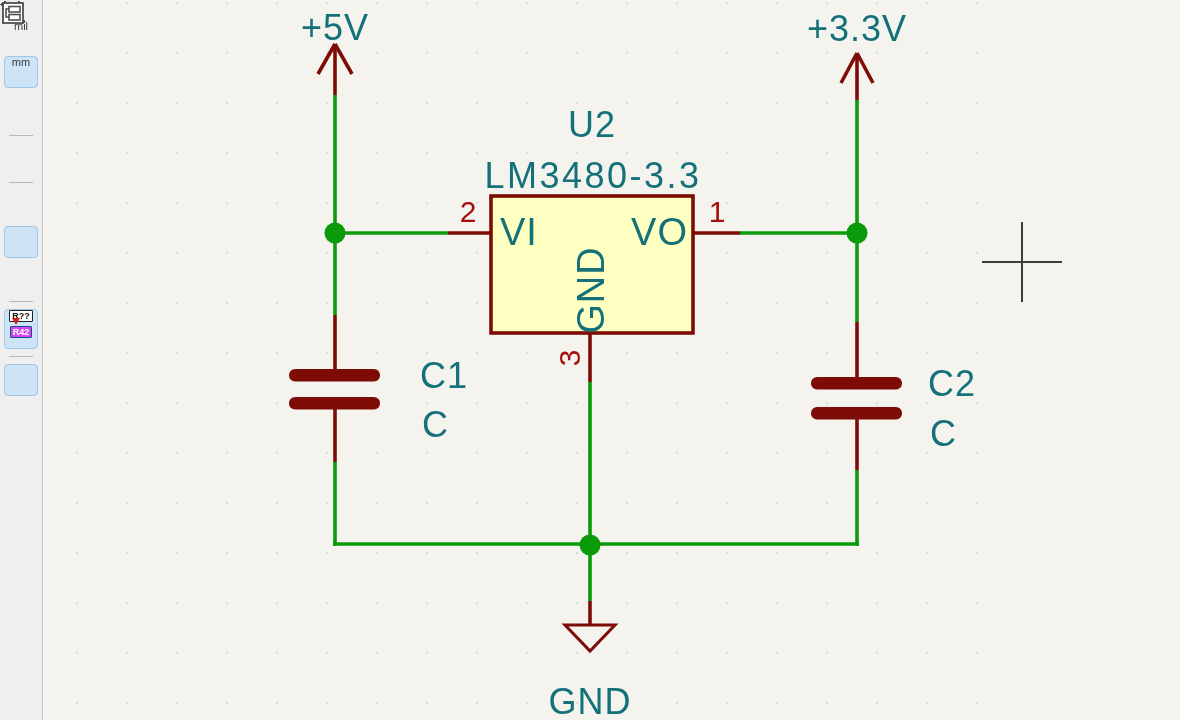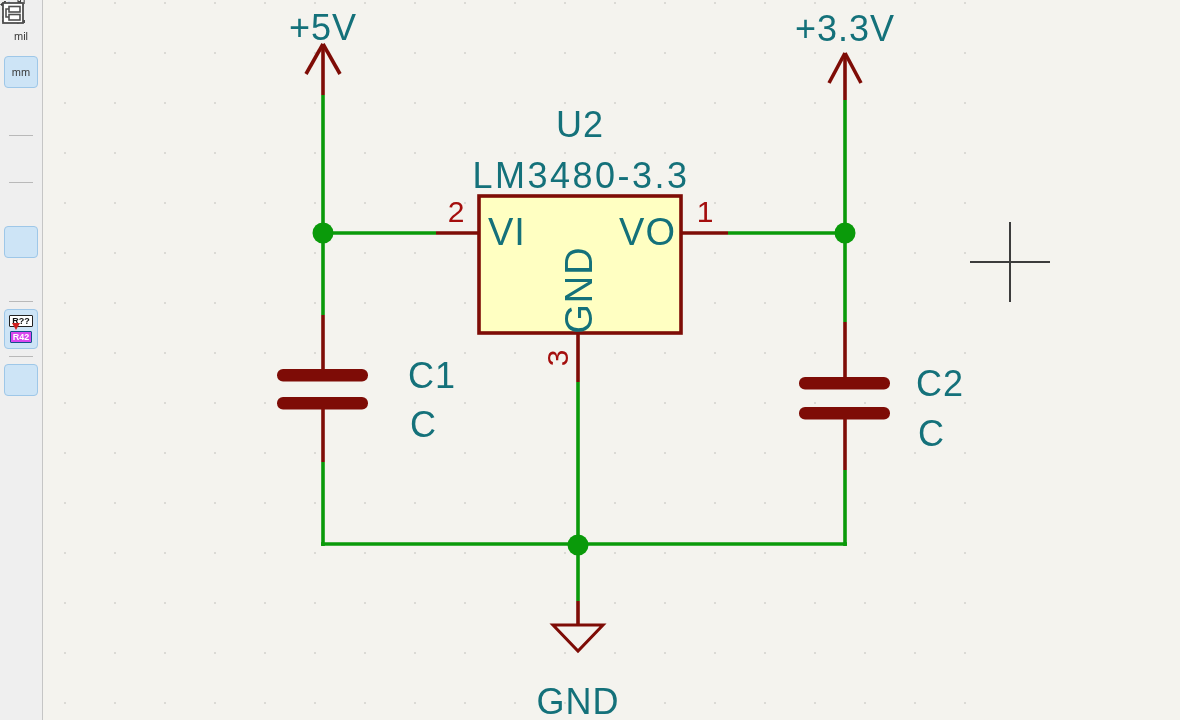--- a/index.html
+++ b/index.html
@@ -9,35 +9,35 @@
   
   .toolbar{
     position:absolute;left:0;top:0;bottom:0;width:43px;
     background:var(--toolbar-bg,#efefef);
     border-right:1px solid var(--toolbar-border,#c5c5c5);
     display:flex;flex-direction:column;align-items:center;
     padding-top:0;box-sizing:border-box;z-index:5;
   }
   .tbtn{
     width:34px;height:32px;flex:0 0 auto;border-radius:4px;
-    display:flex;flex-direction:column;align-items:center;justify-content:center;
+    display:flex;flex-direction:column;align-items:center;
     margin:2px 0;border:1px solid transparent;box-sizing:border-box;
   }
   .tbtn.selected{background:var(--selection-bg,#cde4f6);border:1px solid var(--selection-border,#9ec7e8);}
   .unit-label{font-size:11px;line-height:11px;color:#3a3a3a;letter-spacing:0;}
   .tsep{width:24px;height:1px;background:#b9b9b9;margin:5px 0;flex:0 0 auto;}
   .icon-svg{display:block;}
   .annotate-box{width:26px;display:flex;flex-direction:column;align-items:center;position:relative;}
   .r-top{font-size:9px;font-weight:bold;line-height:10px;color:#111;background:#fff;border:1px solid #222;padding:0 2px;border-radius:1px;}
   .r-bot{font-size:9px;font-weight:bold;line-height:10px;color:#fff;background:#d946ef;border:1px solid #14518a;padding:0 2px;border-radius:1px;margin-top:4px;}
   .r-arrow{position:absolute;left:4px;top:8px;width:0;height:0;border-left:4px solid transparent;border-right:4px solid transparent;border-top:7px solid #d02020;z-index:2;}
 
   
   .canvas{
-    position:absolute;left:32px;top:0;width:960px;height:720px;
+    position:absolute;left:44px;top:0;width:960px;height:720px;
     background:var(--canvas-bg,#f4f3ee);
     border-radius:8px;
   }
   .canvas .grid{
     position:absolute;inset:0;
     background-image:radial-gradient(circle,var(--grid-dot,#dbdad5) 1px,rgba(0,0,0,0) 1.4px);
     background-size:50px 50px;background-position:8px 28px;
   }
   svg{position:absolute;left:0;top:0;}
   .wire{stroke:var(--wire,#0a9a0a);stroke-width:3.6;fill:none;}

